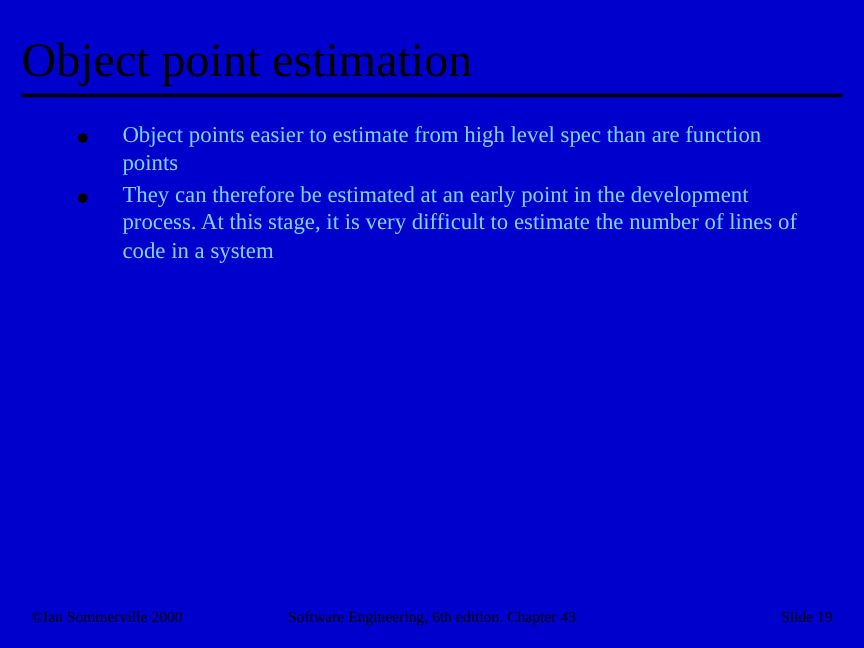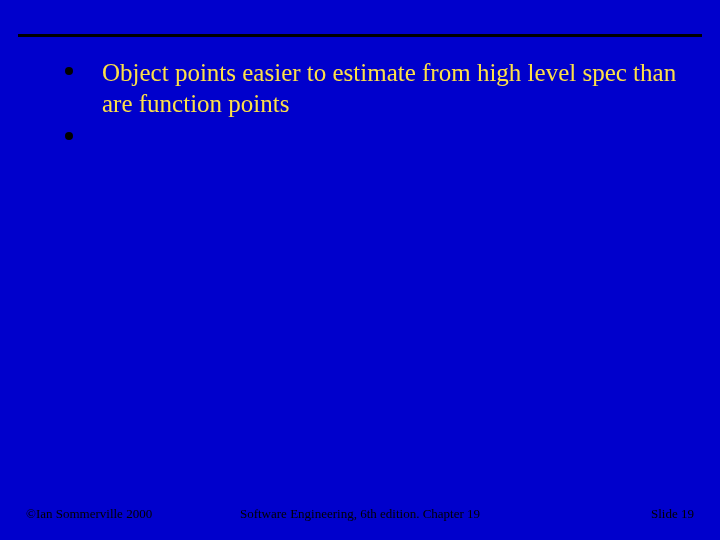--- a/index.html
+++ b/index.html
@@ -27,23 +27,23 @@
   }
   .content {
     padding: 20px 40px 0 60px;
   }
   .bullets {
     list-style: none;
   }
   .bullets li {
     position: relative;
     padding-left: 42px;
-    font-size: 25px;
+    font-size: 19px;
     line-height: 1.25;
-    color: #fde047;
+    color: #7dd3fc;
     margin-bottom: 2px;
   }
   .bullets li .dot {
     position: absolute;
     left: 5px;
     top: 10px;
     width: 8px;
     height: 8px;
     background: #000;
     border-radius: 50%;
@@ -63,32 +63,34 @@
   .footer-center {
     position: absolute;
     left: 50%;
     transform: translateX(-50%);
   }
 </style>
 </head>
 <body>
 
 <div class="title-wrap">
+  <div class="title">Object point estimation</div>
   <hr class="rule">
 </div>
 
 <div class="content">
   <ul class="bullets">
     <li>
       <span class="dot"></span>
       <span>Object points easier to estimate from high level spec than are function points</span>
     </li>
     <li>
       <span class="dot"></span>
+      <span>They can therefore be estimated at an early point in the development process. At this stage, it is very difficult to estimate the number of lines of code in a system</span>
     </li>
   </ul>
 </div>
 
 <div class="footer">
   <span>©Ian Sommerville 2000</span>
-  <span class="footer-center">Software Engineering, 6th edition. Chapter 19</span>
+  <span class="footer-center">Software Engineering, 6th edition. Chapter 43</span>
   <span>Slide 19</span>
 </div>
 
 </body></html>

